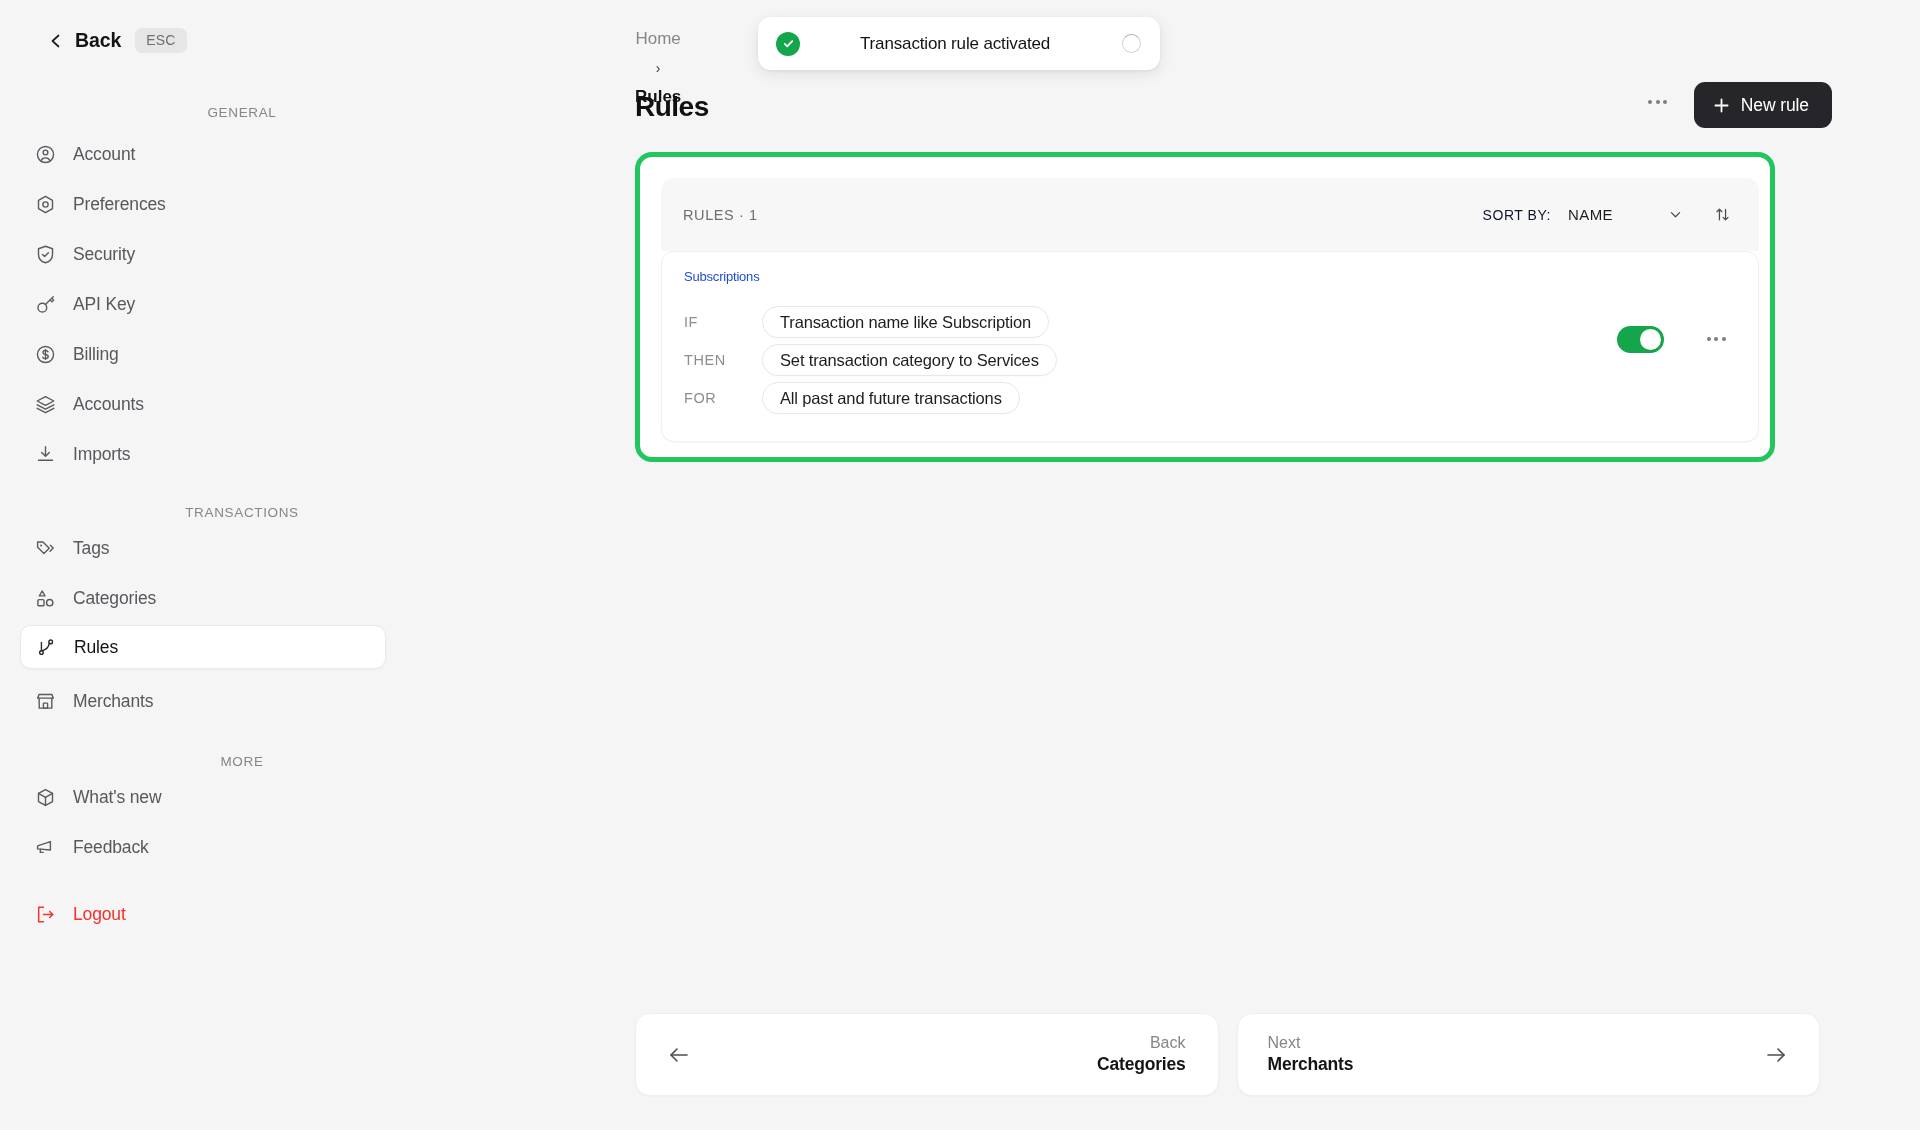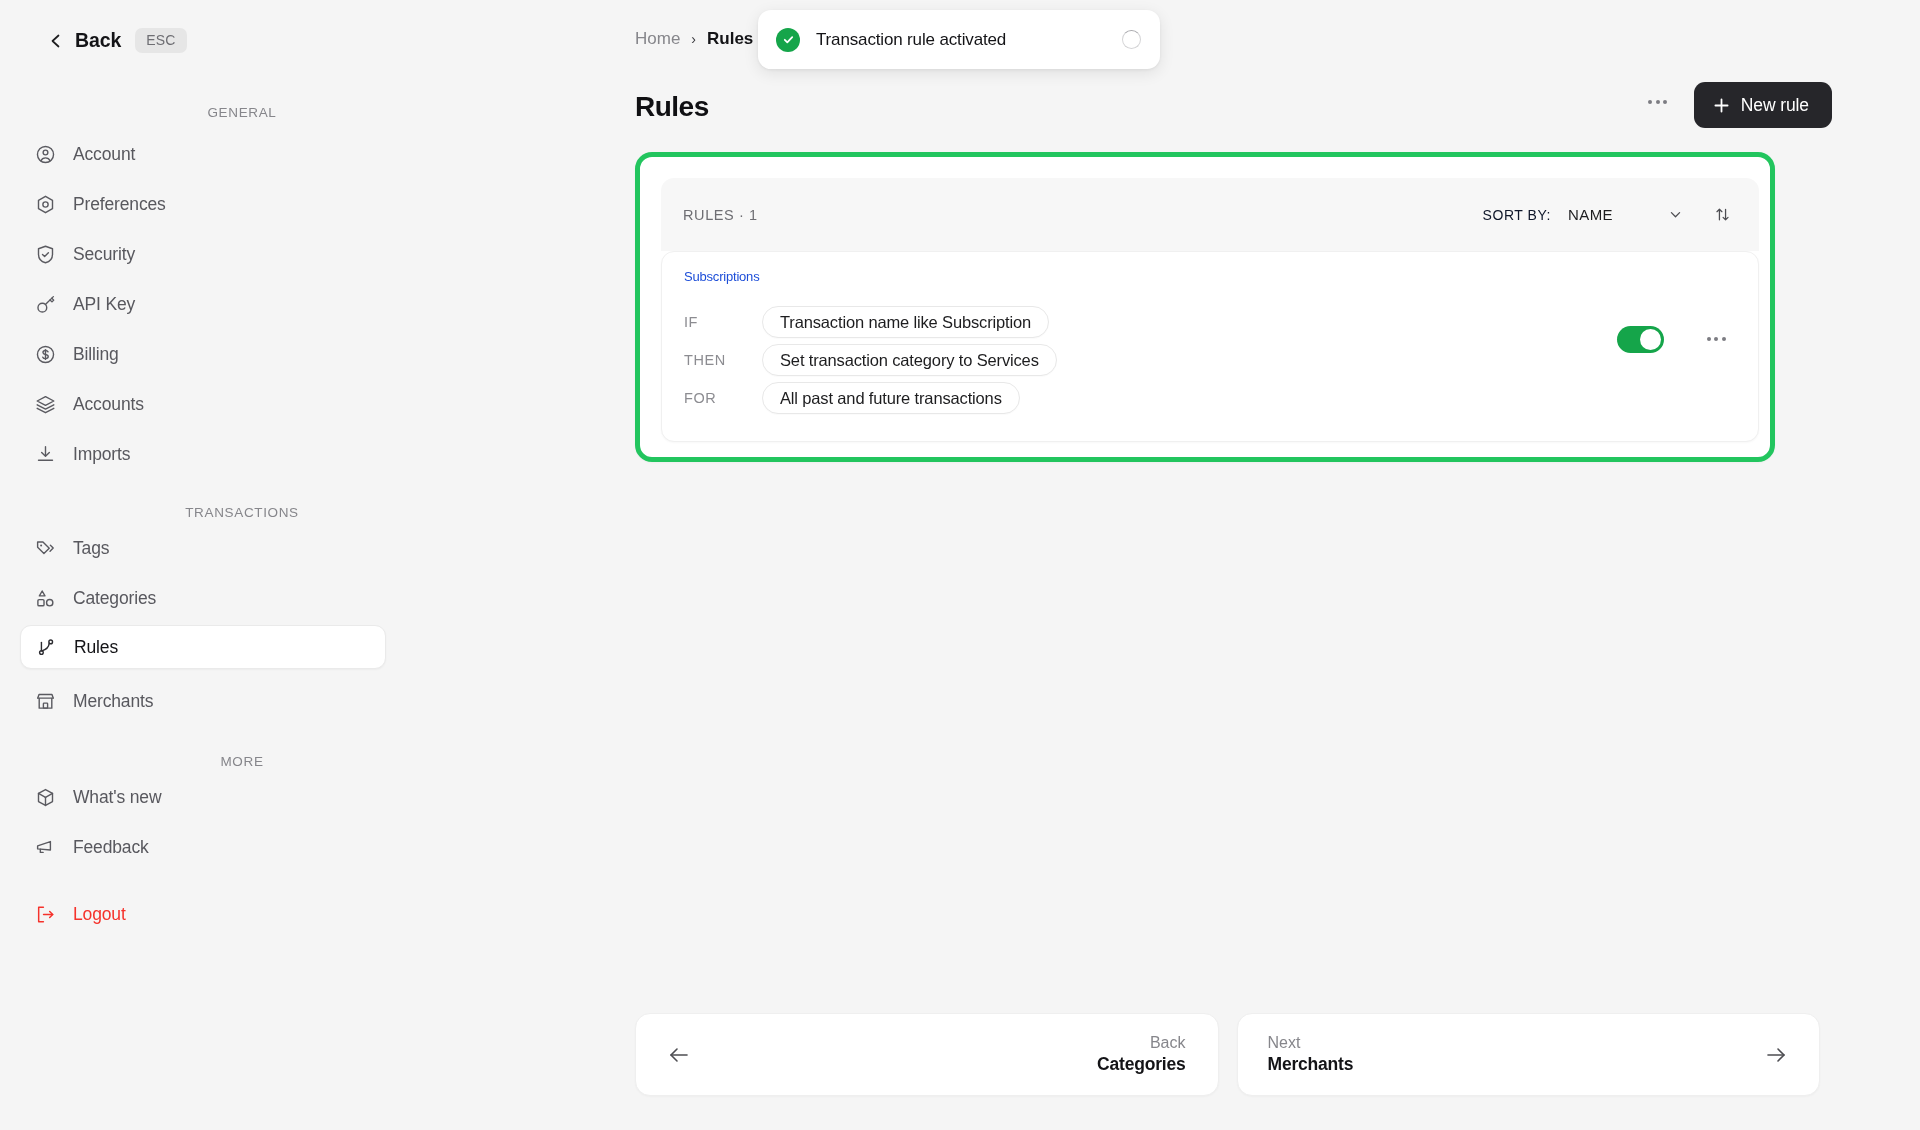--- a/index.html
+++ b/index.html
@@ -68,20 +68,21 @@
   .nav-item.danger .lbl { color: #f5322b; }
   .nav-item.danger .ico { color: #f5322b; }
 
   
   #main { position: absolute; left: 630px; top: 0; width: 1290px; height: 1130px; }
 
   .breadcrumb {
     position: absolute; left: 5px; top: 29px;
     display: flex; align-items: center; gap: 11px;
     font-size: 17px;
+    flex-direction: column;
   }
   .breadcrumb .home { color: #86868b; cursor: pointer; }
   .breadcrumb .sep { color: #3a3a3f; font-size: 14px; }
   .breadcrumb .cur { color: #141417; font-weight: bold; }
 
   .page-title {
     position: absolute; left: 5px; top: 91px;
     font-size: 28px; font-weight: bold; color: #101013; letter-spacing: -0.5px;
   }
 
@@ -165,27 +166,28 @@
     width: 47px; height: 27px; border-radius: 999px;
     position: relative; cursor: pointer;
   }
   .toggle .knob {
     position: absolute; top: 3px; right: 3px;
     width: 21px; height: 21px; border-radius: 50%; background: #fff;
   }
 
   
   .toast {
-    position: absolute; left: 758px; top: 10px;
-    width: 402px; height: 59px;
+    position: absolute; left: 758px; top: 17px;
+    width: 402px; height: 53px;
     background: #fff; border-radius: 13px;
     box-shadow: 0 4px 16px rgba(0,0,0,.09), 0 1px 3px rgba(0,0,0,.06);
     display: flex; align-items: center;
     padding: 0 19px 0 18px;
     z-index: 40;
+    gap: 44px;
   }
   .toast-check {
     width: 24px; height: 24px; border-radius: 50%;
     background: #15a54a;
     display: flex; align-items: center; justify-content: center;
     flex: none;
   }
   .toast-check svg { width: 13px; height: 13px; display: block; }
   .toast-msg {
     margin-left: 16px;

